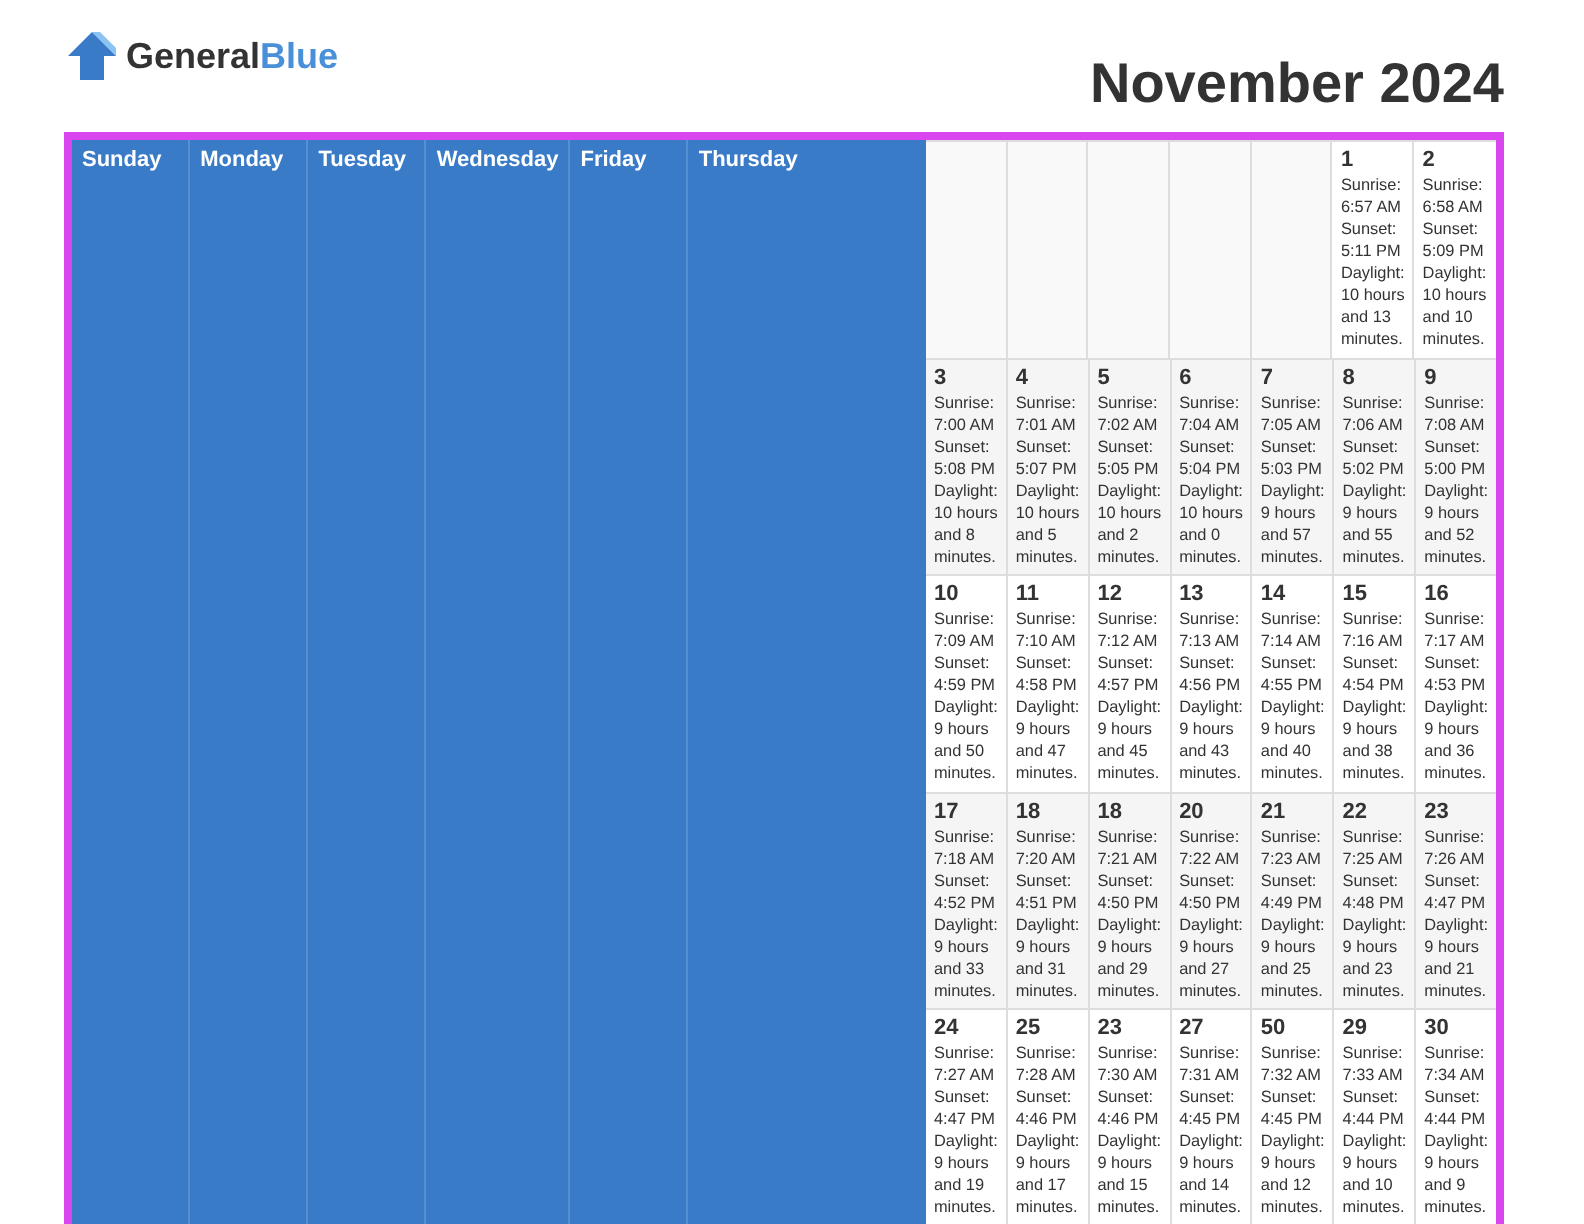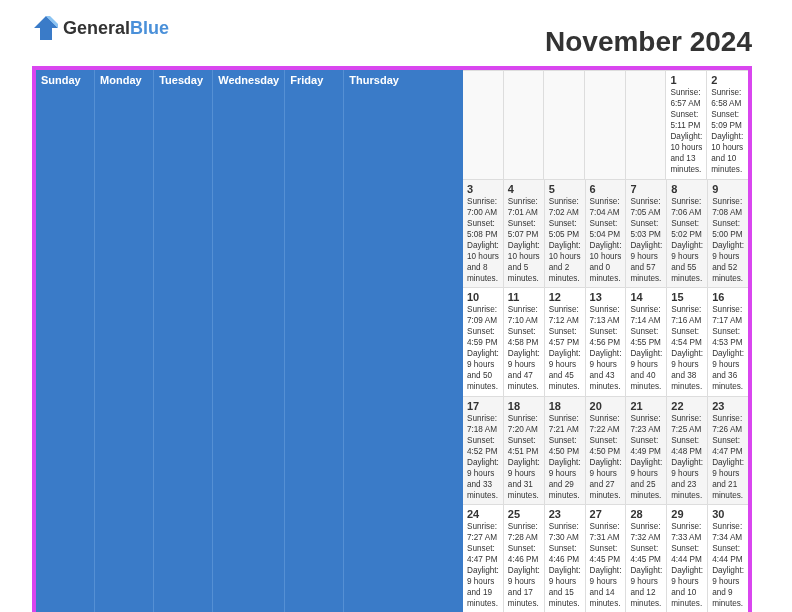--- a/index.html
+++ b/index.html
@@ -255,21 +255,21 @@
           </div>
           <div class="cal-cell">
             <span class="day-num">23</span>
             <div class="day-info">Sunrise: 7:30 AM<br>Sunset: 4:46 PM<br>Daylight: 9 hours<br>and 15 minutes.</div>
           </div>
           <div class="cal-cell">
             <span class="day-num">27</span>
             <div class="day-info">Sunrise: 7:31 AM<br>Sunset: 4:45 PM<br>Daylight: 9 hours<br>and 14 minutes.</div>
           </div>
           <div class="cal-cell">
-            <span class="day-num">28</span>
+            <span class="day-num">50</span>
             <div class="day-info">Sunrise: 7:32 AM<br>Sunset: 4:45 PM<br>Daylight: 9 hours<br>and 12 minutes.</div>
           </div>
           <div class="cal-cell">
             <span class="day-num">29</span>
             <div class="day-info">Sunrise: 7:33 AM<br>Sunset: 4:44 PM<br>Daylight: 9 hours<br>and 10 minutes.</div>
           </div>
           <div class="cal-cell">
             <span class="day-num">30</span>
             <div class="day-info">Sunrise: 7:34 AM<br>Sunset: 4:44 PM<br>Daylight: 9 hours<br>and 9 minutes.</div>
           </div>

